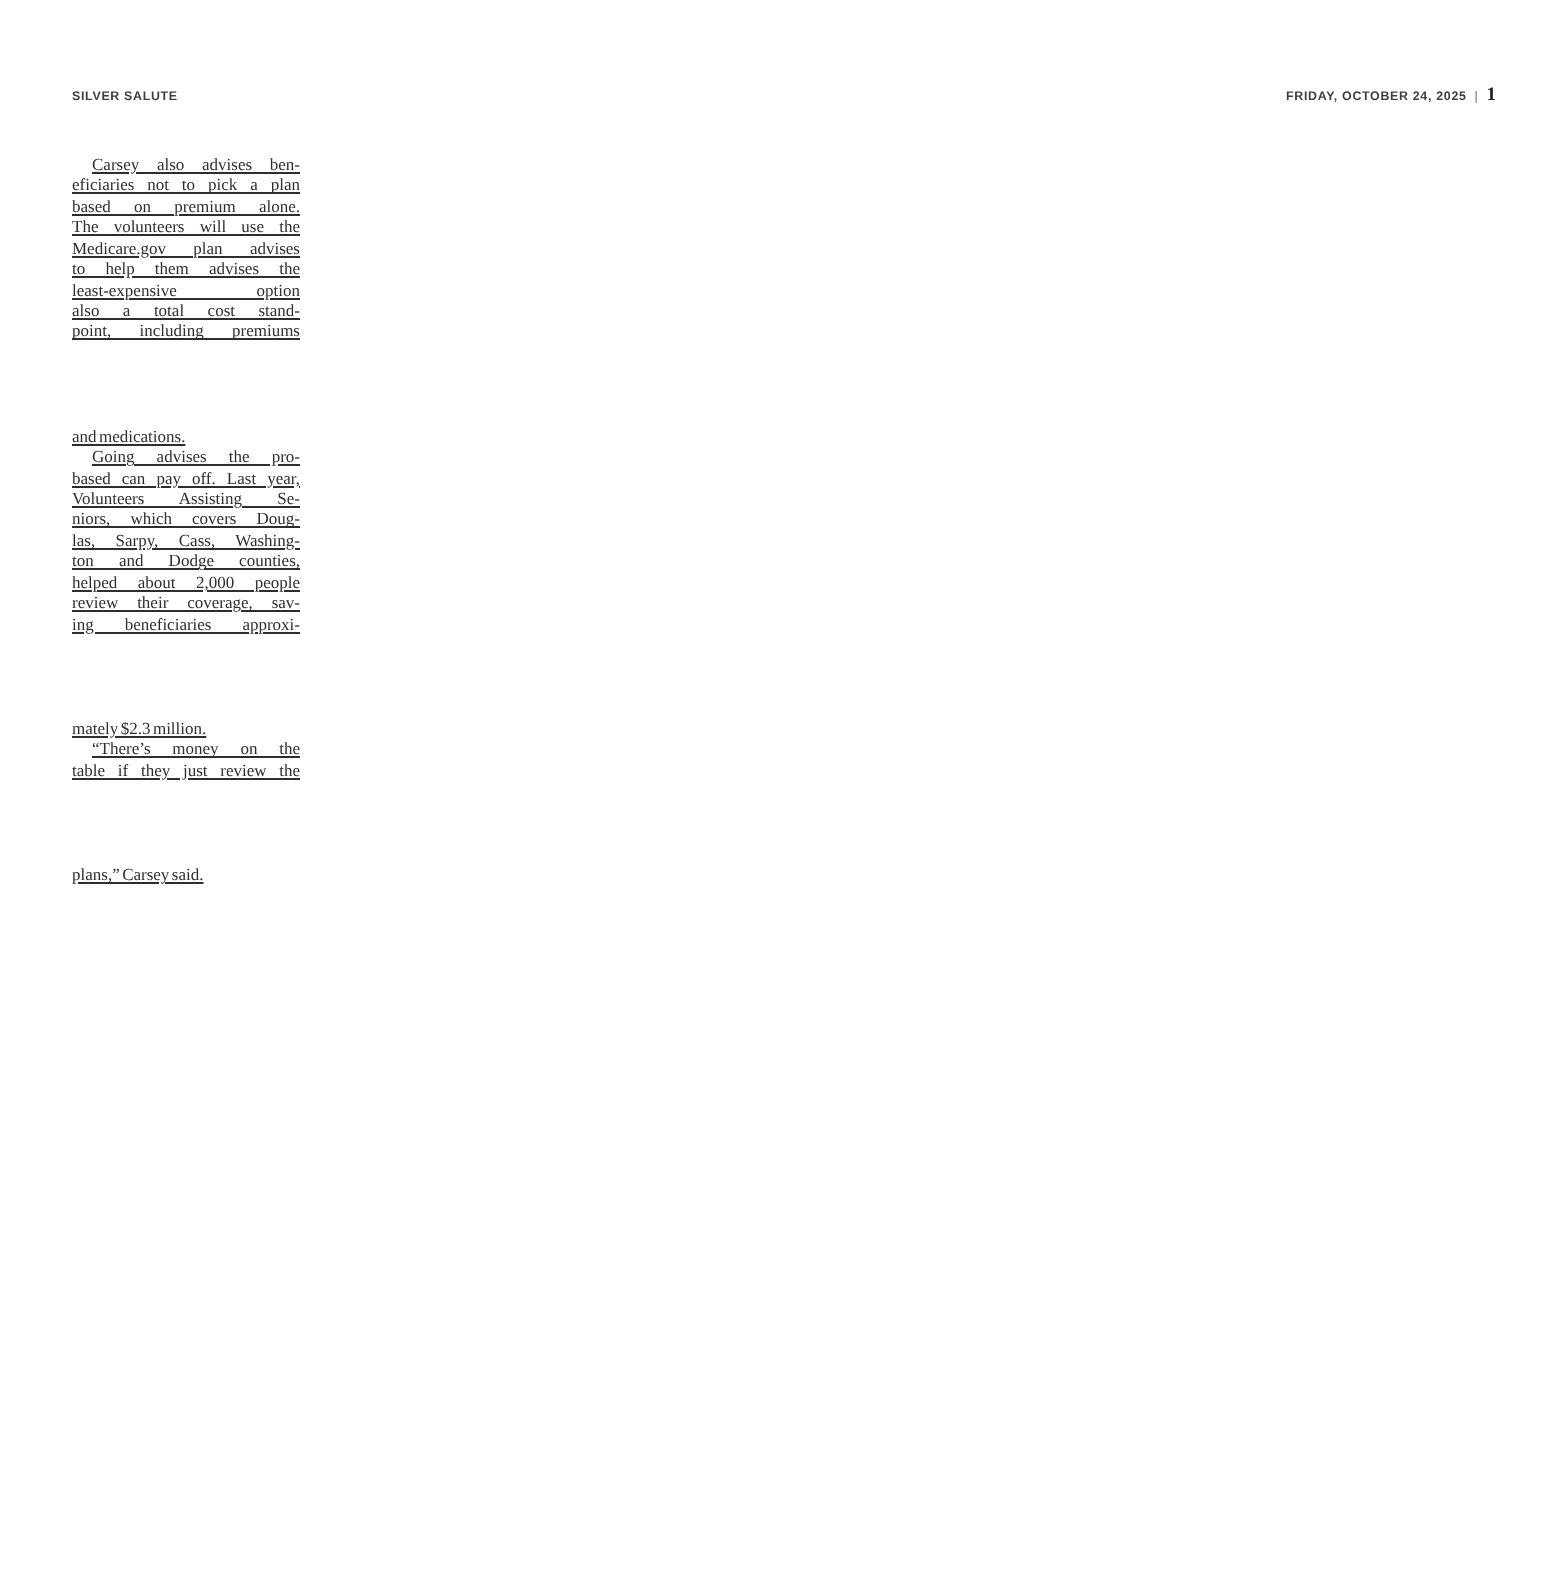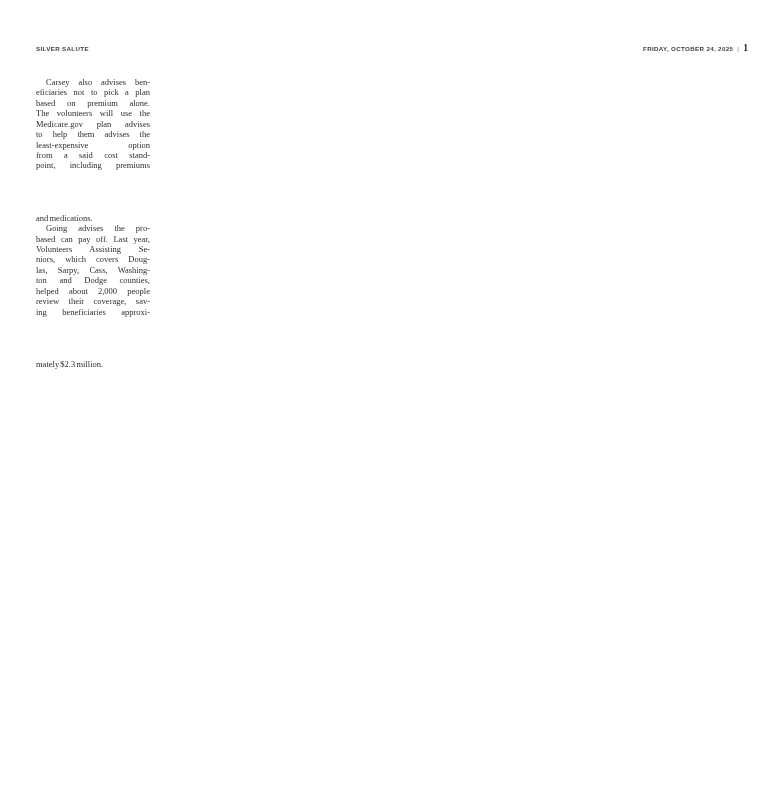--- a/index.html
+++ b/index.html
@@ -48,20 +48,21 @@
   }
   .article-column {
     position: absolute;
     left: 36px;
     top: 77px;
     width: 114px;
     font-size: 8.5px;
     line-height: 10.43px;
     color: #2e2e2e;
     word-spacing: -0.9px;
+    text-decoration: underline;
   }
   .para { margin: 0; padding: 0; }
   .line {
     text-align: justify;
     text-align-last: justify;
     height: 10.43px;
     overflow: hidden;
   }
   .line.indent { text-indent: 10px; }
   .line.last { text-align-last: left; margin-top: 42px; }
@@ -83,34 +84,39 @@
   <div class="article-column">
 
     <div class="para">
       <div class="line indent">Carsey also advises ben-</div>
       <div class="line">eficiaries not to pick a plan</div>
       <div class="line">based on premium alone.</div>
       <div class="line">The volunteers will use the</div>
       <div class="line">Medicare.gov plan advises</div>
       <div class="line">to help them advises the</div>
       <div class="line">least-expensive option</div>
-      <div class="line">from a said cost stand-</div>
+      <div class="line">also a total cost stand-</div>
       <div class="line">point, including premiums</div>
       <div class="line last">and medications.</div>
     </div>
 
     <div class="para">
       <div class="line indent">Going advises the pro-</div>
       <div class="line">based can pay off. Last year,</div>
       <div class="line">Volunteers Assisting Se-</div>
       <div class="line">niors, which covers Doug-</div>
       <div class="line">las, Sarpy, Cass, Washing-</div>
       <div class="line">ton and Dodge counties,</div>
       <div class="line">helped about 2,000 people</div>
       <div class="line">review their coverage, sav-</div>
       <div class="line">ing beneficiaries approxi-</div>
       <div class="line last">mately $2.3 million.</div>
     </div>
 
+    <div class="para">
+      <div class="line indent">“There’s money on the</div>
+      <div class="line">table if they just review the</div>
+      <div class="line last">plans,” Carsey said.</div>
+    </div>
 
   </div>
 
 </div>
 
 </body></html>

